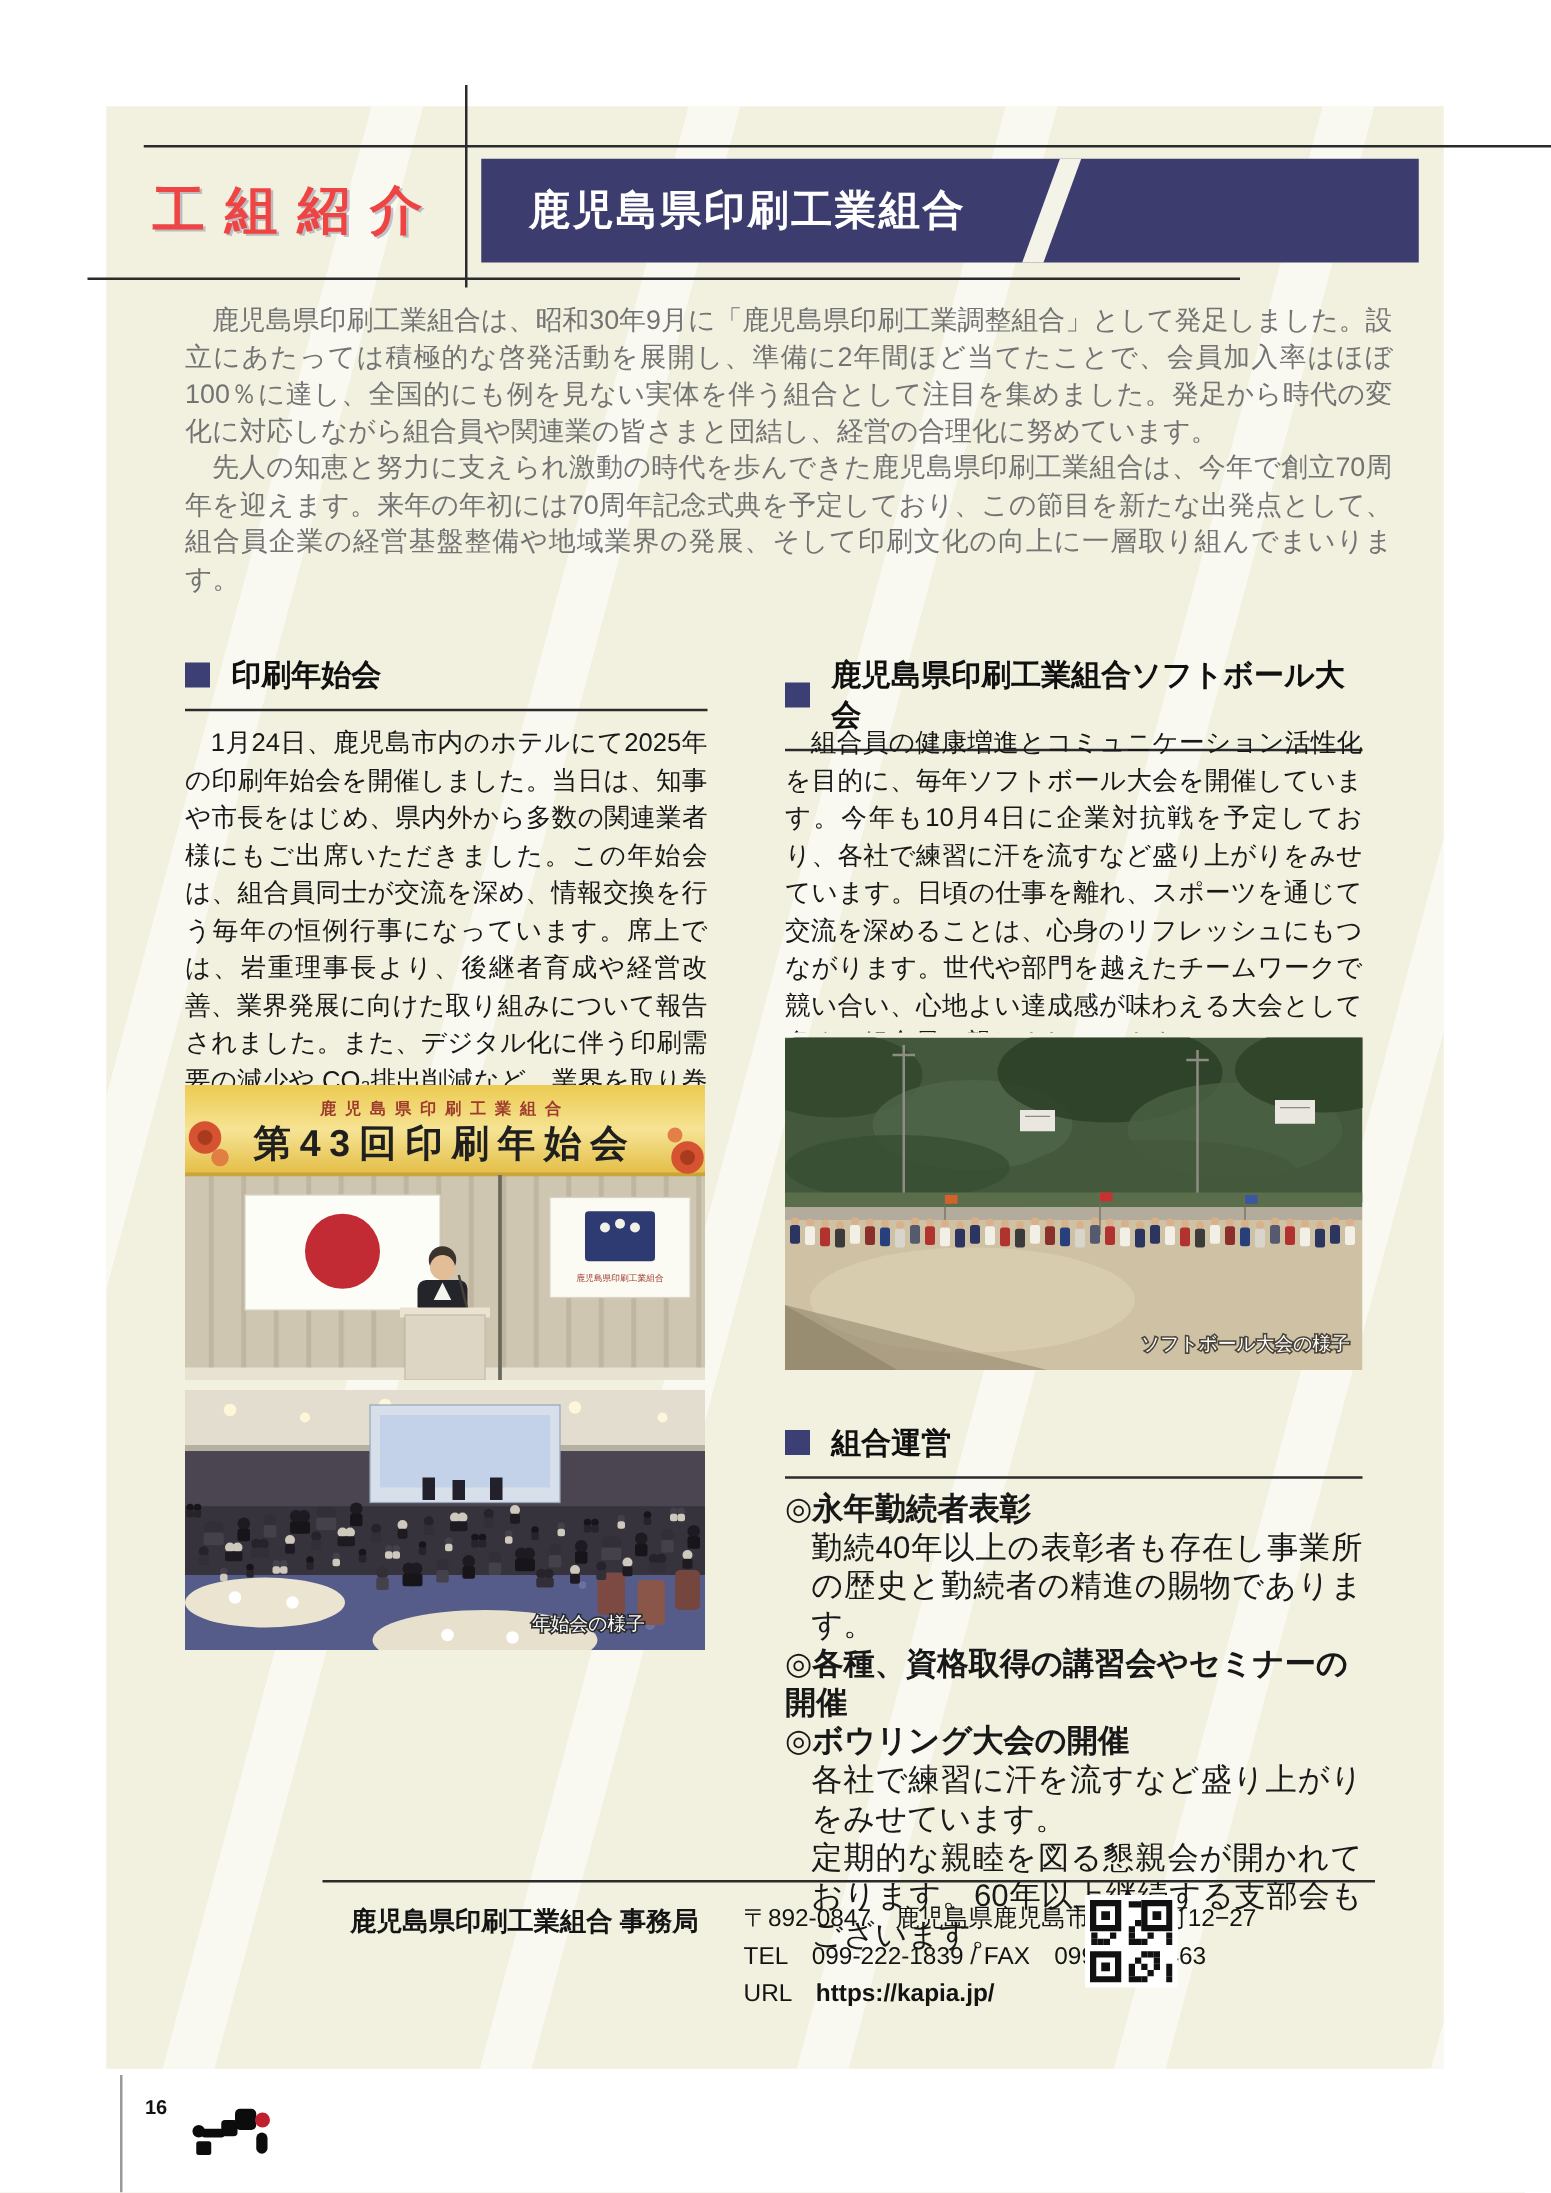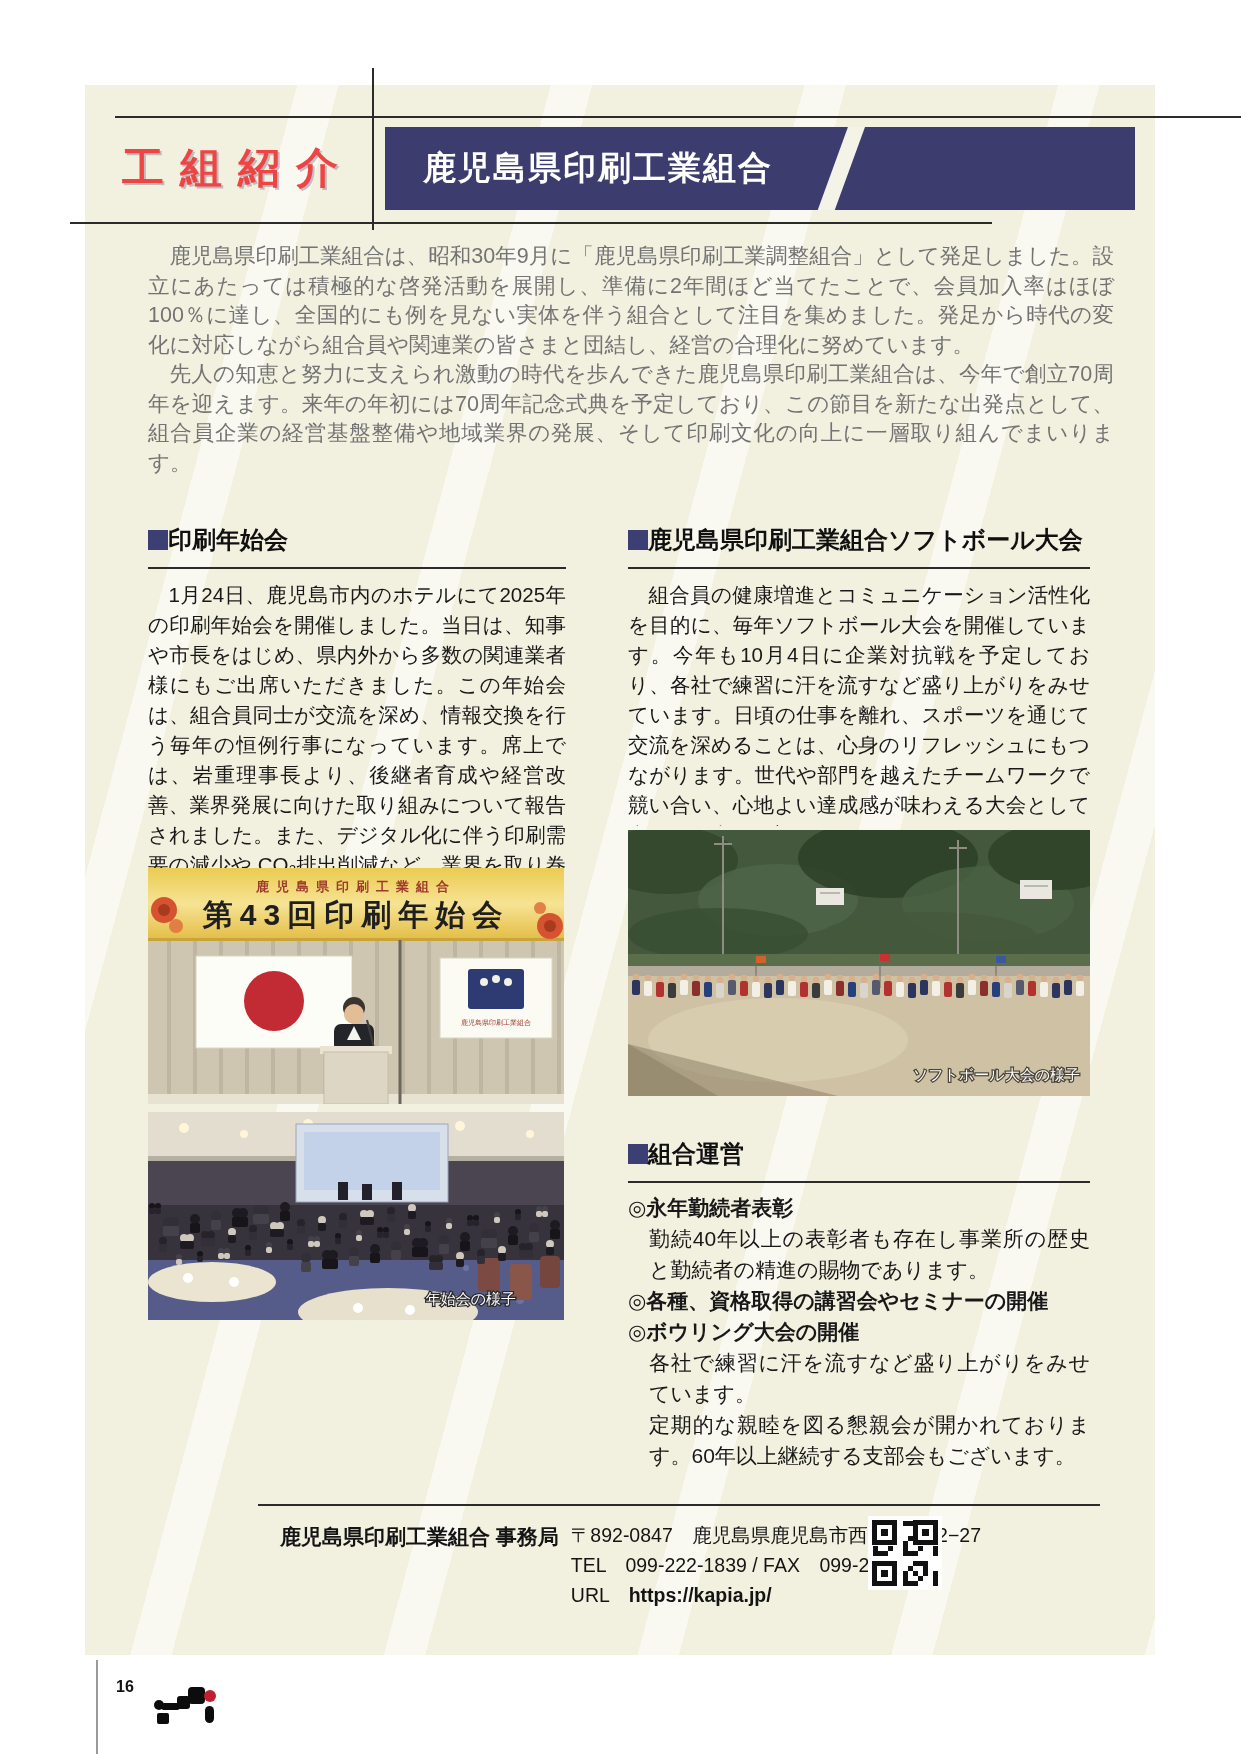--- a/index.html
+++ b/index.html
@@ -42,21 +42,21 @@
     font-size:21.5px;line-height:29.5px;text-align:justify;color:#737373;
   }
   .intro p{margin:0;text-indent:1em;}
 
   .col{position:absolute;top:524px;}
   .col.left{left:148px;width:418px;height:800px;}
   .col.right{left:628px;width:462px;height:960px;}
 
   .sec-head{
     position:absolute;left:0;top:0;width:100%;
-    display:flex;align-items:center;gap:0;
+    display:flex;align-items:center;gap:17px;
     font-size:24px;font-weight:700;color:#101010;
     padding-bottom:11px;border-bottom:2px solid #2b2b2b;box-sizing:border-box;
   }
   .sec-head .sq{width:20px;height:20px;background:#3b3f73;flex:0 0 auto;}
 
   .body-text{
     position:absolute;left:0;top:56px;width:100%;
     font-size:20.5px;line-height:30px;text-align:justify;color:#181818;
     text-indent:1em;overflow:hidden;
   }
@@ -65,28 +65,28 @@
 
   .photo{position:absolute;left:0;display:block;}
   .photo svg{display:block;}
   #photo-newyear-banner{top:344px;}
   #photo-banquet{top:588px;}
   #photo-softball{top:306px;}
 
   .mgmt-head{top:614px;}
   .mgmt-list{
     position:absolute;left:0;top:668px;width:100%;
-    font-size:21px;line-height:31px;color:#181818;
+    font-size:25px;line-height:31px;color:#181818;
   }
   .mgmt-list .ttl{font-weight:700;}
   .mgmt-list .dtl{padding-left:21px;text-align:justify;}
 
   .footer-line{left:258px;top:1504px;width:842px;height:2px;}
   .footer{
-    position:absolute;left:280px;top:1520px;display:flex;gap:12px;align-items:flex-start;
+    position:absolute;left:280px;top:1520px;display:flex;gap:36px;align-items:flex-start;
   }
   .footer .org{font-size:21px;font-weight:700;padding-top:3px;white-space:nowrap;}
   .footer .info{font-size:19.5px;line-height:30px;white-space:nowrap;}
   .footer .info b{font-weight:700;}
   .qr{position:absolute;left:868px;top:1516px;width:74px;height:74px;background:#ffffff;}
   .qr svg{position:absolute;left:4px;top:4px;}
 
   .pageno-line{position:absolute;left:96px;top:1660px;width:2px;height:94px;background:#9a9a9a;}
   .pageno{position:absolute;left:116px;top:1678px;font-size:16px;font-weight:700;color:#111;}
   .logo{position:absolute;left:150px;top:1686px;}

